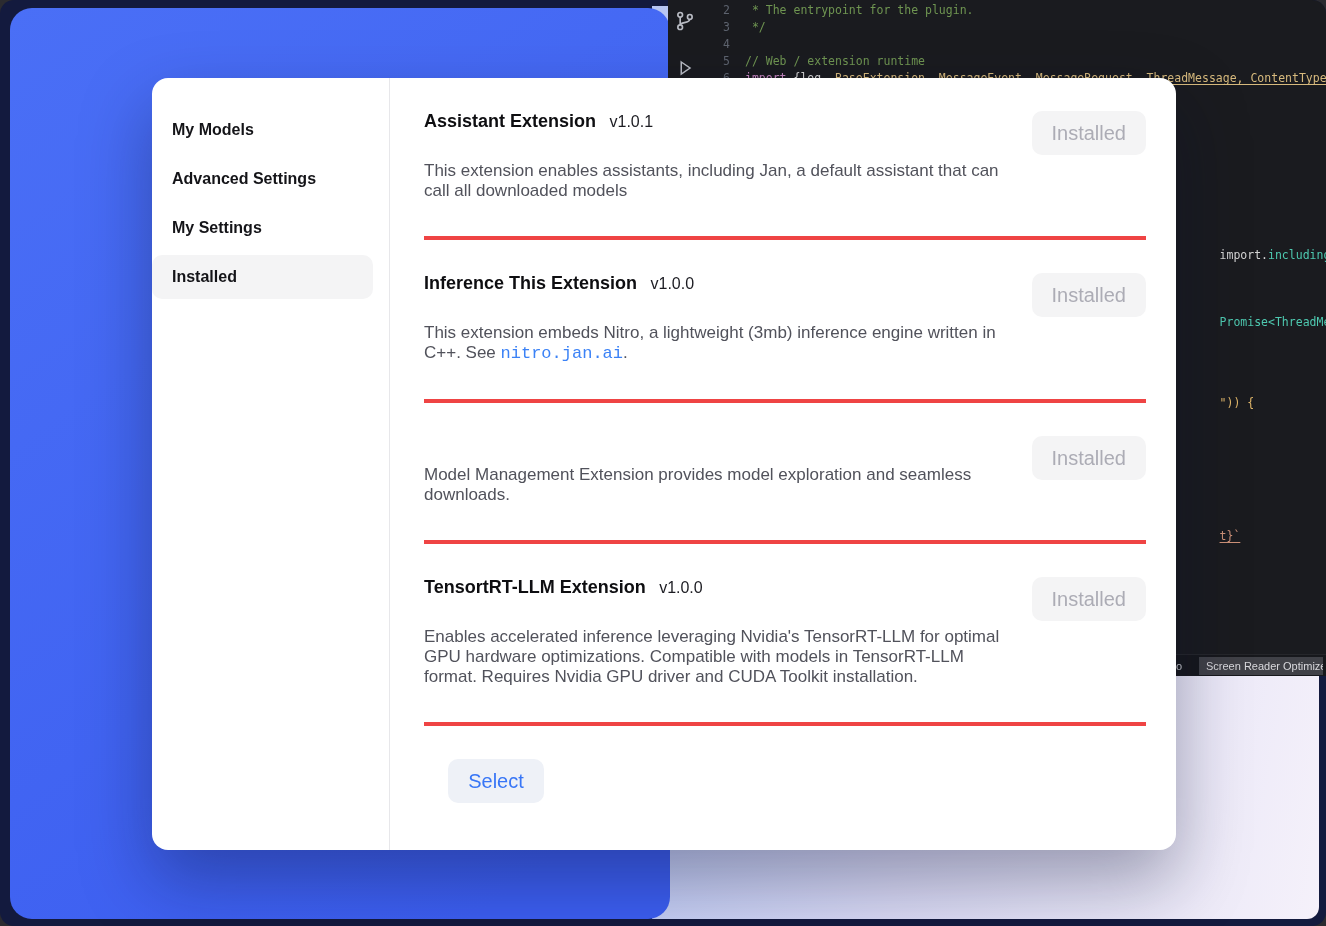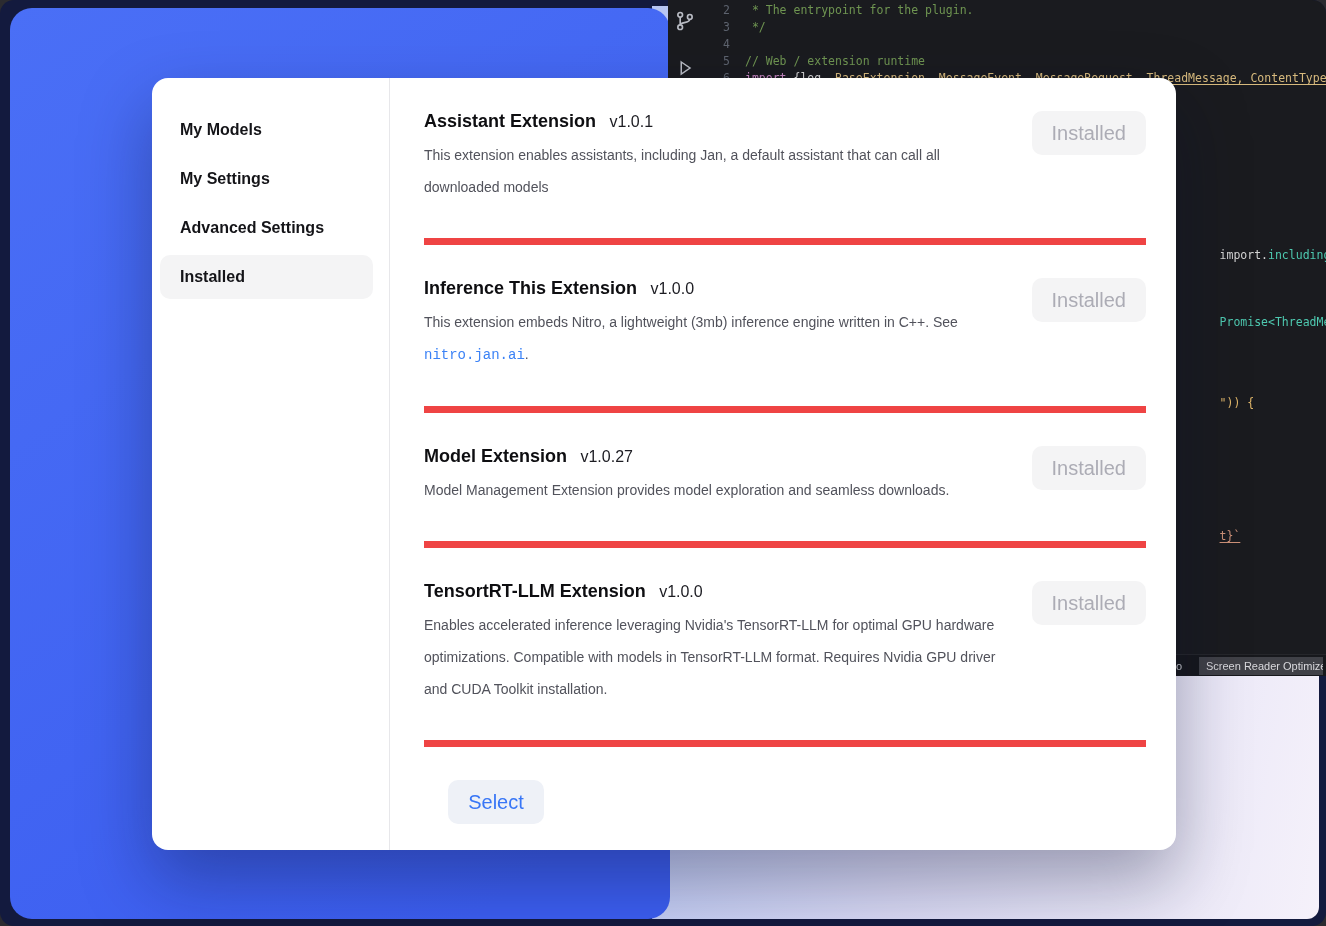--- a/index.html
+++ b/index.html
@@ -48,34 +48,34 @@
   .status-chip { position:absolute; left:531px; top:2px; height:18px; width:124px;
                  background:#404147; color:#d8d8dc; font-size:11px; line-height:18px;
                  padding:0 7px; white-space:nowrap; overflow:hidden; }
 
   
   .modal { position:absolute; left:152px; top:78px; width:1024px; height:772px;
            background:#ffffff; border-radius:16px; display:flex; overflow:hidden;
            box-shadow:0 30px 70px rgba(10,15,45,.35); }
 
   .sidebar { flex:none; width:238px; border-right:1px solid #e7e7ea;
-             padding:30px 16px 0 8px; }
+             padding:30px 16px 0 0; }
   .nav-item { display:flex; align-items:center; height:44px; padding:0 20px;
               margin-bottom:5px; border-radius:10px; font-size:16px; font-weight:700;
               color:#141418; cursor:pointer; }
   .nav-item.active { background:#f4f4f5; }
 
   .content { flex:1; padding:0 30px 0 34px; display:flex; flex-direction:column; }
   .row { display:flex; align-items:flex-start; justify-content:space-between;
-         padding:33px 0 35px; border-bottom:7px solid #ef4444; }
+         padding:33px 0 35px; border-bottom:4px solid #ef4444; }
   .row:last-child { border-bottom:none; }
   .row-text { max-width:585px; }
   .row-title { font-size:18px; font-weight:700; color:#0e0e11; }
   .row-version { font-size:16px; font-weight:400; color:#1c1c22; margin-left:9px; }
-  .row-desc { margin-top:7px; font-size:14px; line-height:32px; color:#51525b; }
+  .row-desc { margin-top:29px; font-size:17px; line-height:20px; color:#51525b; }
   .link { color:#3b82f6; text-decoration:none; cursor:pointer;font-family:Liberation Mono, monospace; }
 
   .btn { flex:none; margin-left:24px; height:44px; min-width:112px; border:none;
          border-radius:10px; background:#f4f4f5; color:#acacb5;
          font-family:inherit; font-size:20px; font-weight:400;
          display:inline-flex; align-items:center; justify-content:center;
          padding:0 20px; cursor:pointer; }
   .btn-select { min-width:96px; color:#3876f6; background:#eef1f7; }
 </style>
 </head>
@@ -139,22 +139,22 @@
     <div class="statusbar">
       <span class="status-go">go</span>
       <span class="status-chip">Screen Reader Optimized</span>
     </div>
   </div>
 
   <div class="modal">
 
     <nav class="sidebar">
       <div class="nav-item">My Models</div>
+      <div class="nav-item">Advanced Settings</div>
       <div class="nav-item">My Settings</div>
-      <div class="nav-item">Advanced Settings</div>
       <div class="nav-item active">Installed</div>
     </nav>
 
     <main class="content">
 
       <section class="row">
         <div class="row-text">
           <div>
             <span class="row-title">Assistant Extension</span>
             <span class="row-version">v1.0.1</span>
@@ -170,24 +170,20 @@
             <span class="row-title">Inference This Extension</span>
             <span class="row-version">v1.0.0</span>
           </div>
           <p class="row-desc"><span>This extension embeds Nitro, a lightweight (3mb) inference engine written in C++. See </span><a class="link">nitro.jan.ai</a><span>.</span></p>
         </div>
         <button class="btn">Installed</button>
       </section>
 
       <section class="row">
         <div class="row-text">
-          <div>
-            <span class="row-title">Model Extension</span>
-            <span class="row-version">v1.0.27</span>
-          </div>
           <p class="row-desc">Model Management Extension provides model exploration and seamless downloads.</p>
         </div>
         <button class="btn">Installed</button>
       </section>
 
       <section class="row">
         <div class="row-text">
           <div>
             <span class="row-title">TensortRT-LLM Extension</span>
             <span class="row-version">v1.0.0</span>

